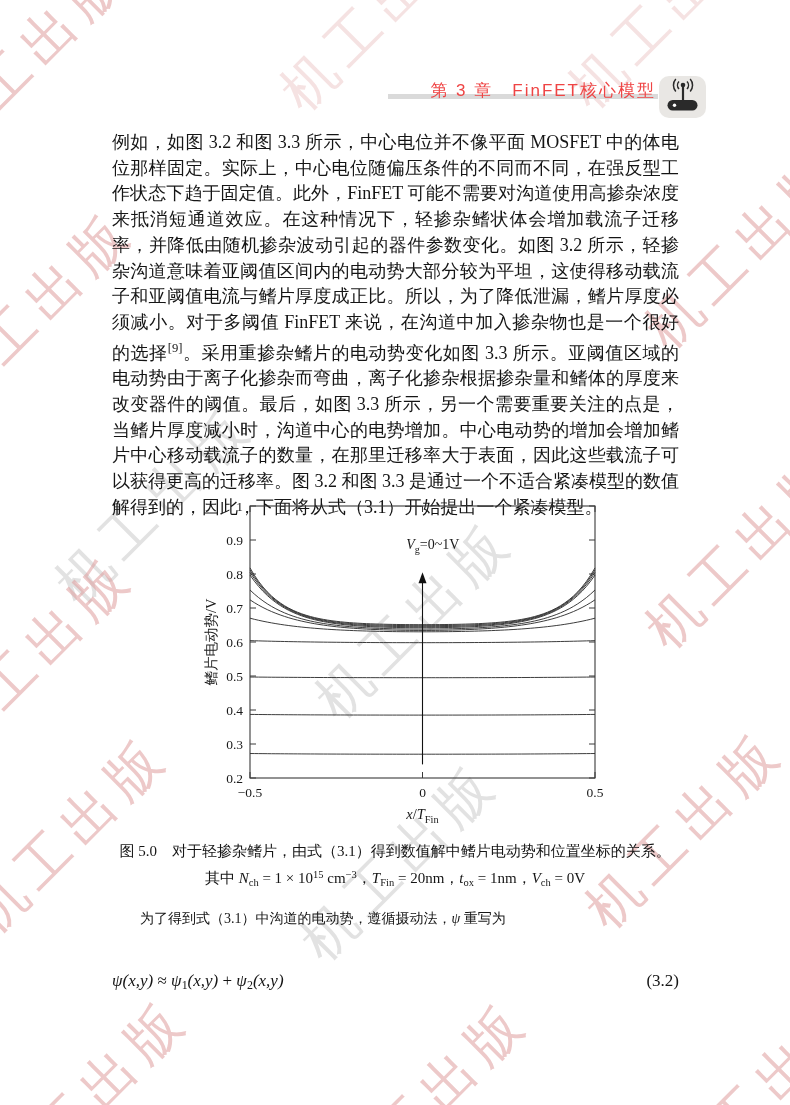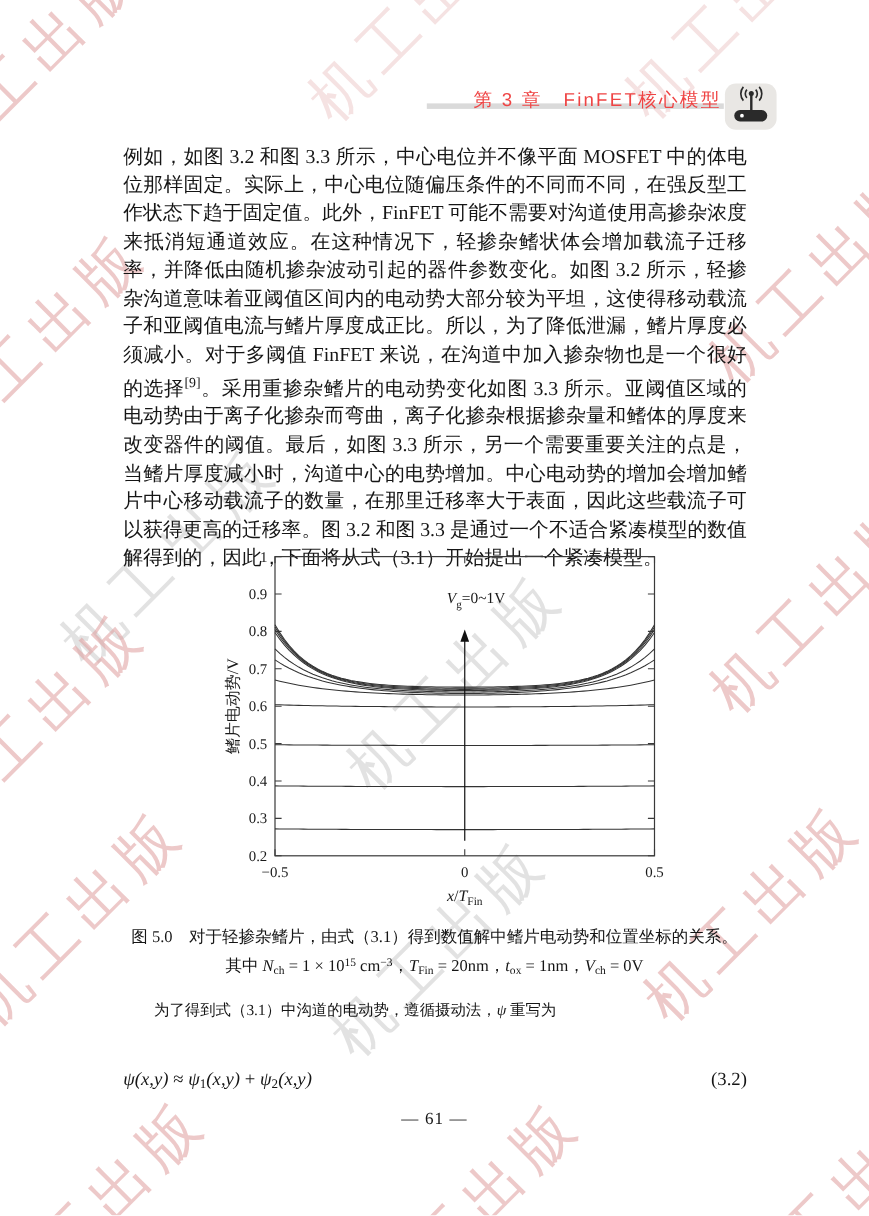--- a/index.html
+++ b/index.html
@@ -154,15 +154,14 @@
     <div class="cap1">图 5.0　对于轻掺杂鳍片，由式（3.1）得到数值解中鳍片电动势和位置坐标的关系。</div>
     <div class="cap2"><span>其中 </span><span class="it">N</span><span class="sub">ch</span><span> = 1 × 10</span><span class="sup">15</span><span> cm</span><span class="sup">−3</span><span>，</span><span class="it">T</span><span class="sub">Fin</span><span> = 20nm，</span><span class="it">t</span><span class="sub">ox</span><span> = 1nm，</span><span class="it">V</span><span class="sub">ch</span><span> = 0V</span></div>
   </div>
 
   <div class="para2"><span>为了得到式（3.1）中沟道的电动势，遵循摄动法，</span><span class="it">ψ</span><span> 重写为</span></div>
   <div class="eq-row">
     <span class="eq"><span class="it">ψ</span><span class="it">(x,y)</span><span> ≈ </span><span class="it">ψ</span><span class="sub">1</span><span class="it">(x,y)</span><span> + </span><span class="it">ψ</span><span class="sub">2</span><span class="it">(x,y)</span></span>
     <span class="eq-num">(3.2)</span>
   </div>
 
-  <div class="footer">— 61 —</div>
 
 </div>
 
 </body></html>

